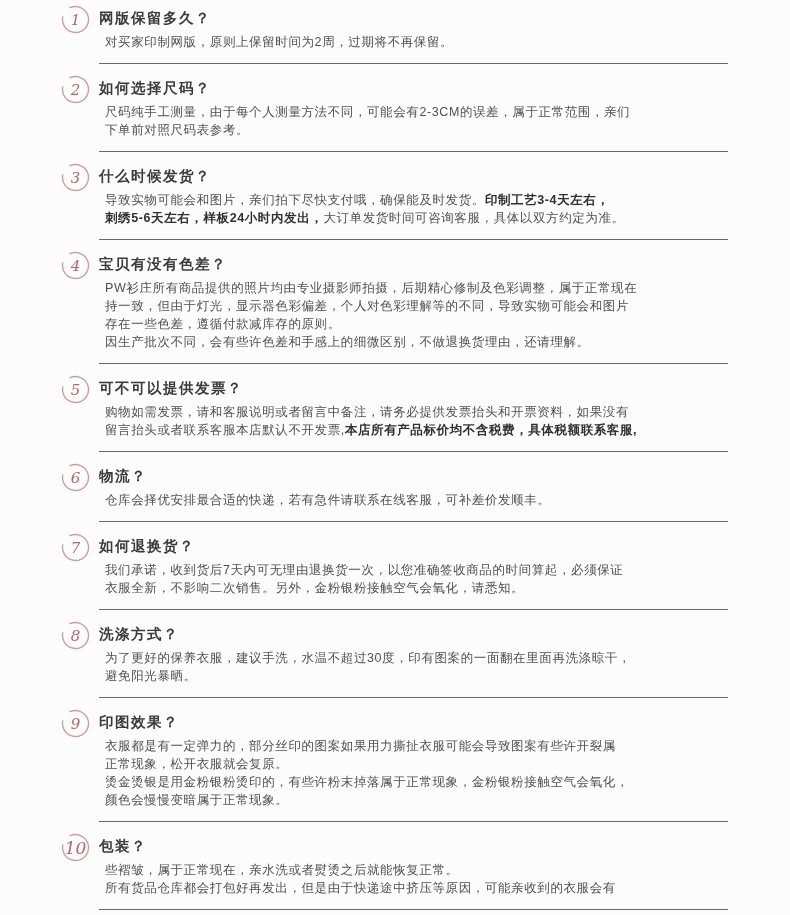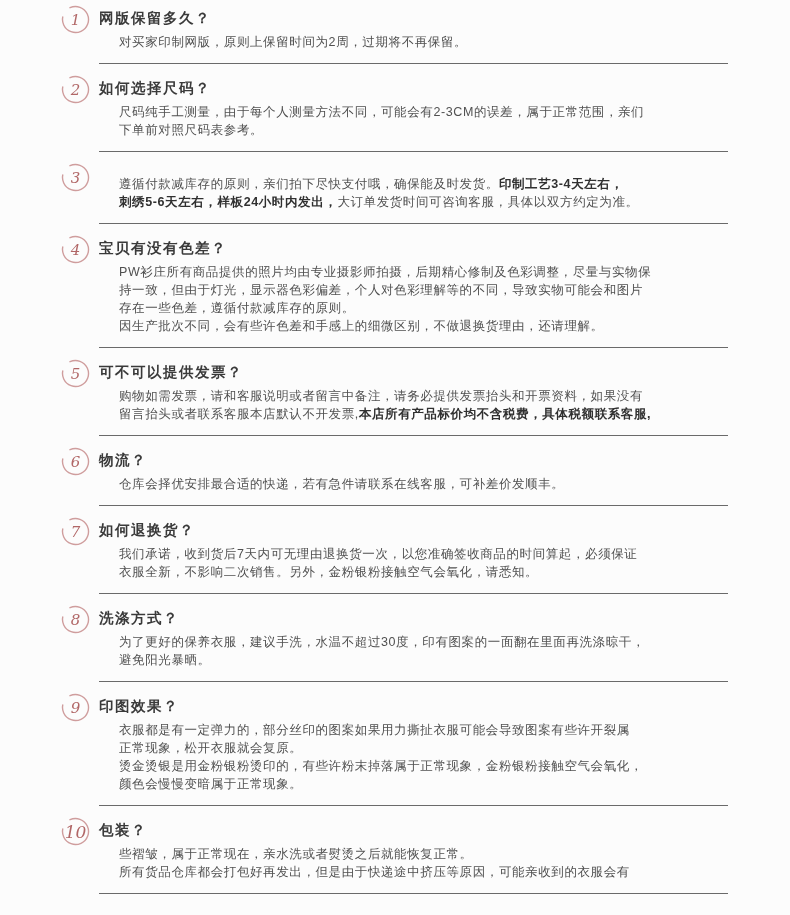--- a/index.html
+++ b/index.html
@@ -60,21 +60,21 @@
   .badge .num.small { font-size: 17px; }
   .title {
     margin: 0;
     font-size: 14.5px;
     line-height: 16px;
     font-weight: 700;
     letter-spacing: 1.5px;
     color: var(--title-color, #3a3a3a);
   }
   .body {
-    margin: 7px 17px 0;
+    margin: 7px 3px 0;
     padding-left: 3px;
   }
   .line {
     font-size: 12.5px;
     line-height: 18px;
     letter-spacing: 0.6px;
     color: var(--body-color, #505050);
     white-space: nowrap;
   }
   .run.bold {
@@ -121,37 +121,38 @@
     <hr class="divider">
   </section>
 
   <section class="item">
     <span class="badge">
       <svg class="ring" viewBox="0 0 29 29" aria-hidden="true">
         <circle cx="14.5" cy="14.5" r="13" transform="rotate(-115 14.5 14.5)"></circle>
       </svg>
       <span class="num">3</span>
     </span>
-    <div class="body">
-        <div class="line"><span class="run">遵循付款减库存的原则，亲们拍下尽快支付哦，确保能及时发货。</span><span class="run bold">印制工艺3-4天左右，</span></div>
+    <h3 class="title">什么时候发货？</h3>
+    <div class="body">
+        <div class="line"><span class="run">导致实物可能会和图片，亲们拍下尽快支付哦，确保能及时发货。</span><span class="run bold">印制工艺3-4天左右，</span></div>
         <div class="line"><span class="run bold">刺绣5-6天左右，样板24小时内发出，</span><span class="run">大订单发货时间可咨询客服，具体以双方约定为准。</span></div>
       </div>
     <hr class="divider">
   </section>
 
   <section class="item">
     <span class="badge">
       <svg class="ring" viewBox="0 0 29 29" aria-hidden="true">
         <circle cx="14.5" cy="14.5" r="13" transform="rotate(-115 14.5 14.5)"></circle>
       </svg>
       <span class="num">4</span>
     </span>
     <h3 class="title">宝贝有没有色差？</h3>
     <div class="body">
-        <div class="line"><span class="run">PW衫庄所有商品提供的照片均由专业摄影师拍摄，后期精心修制及色彩调整，尽量与实物保</span></div>
+        <div class="line"><span class="run">PW衫庄所有商品提供的照片均由专业摄影师拍摄，后期精心修制及色彩调整，属于正常现在</span></div>
         <div class="line"><span class="run">持一致，但由于灯光，显示器色彩偏差，个人对色彩理解等的不同，导致实物可能会和图片</span></div>
         <div class="line"><span class="run">存在一些色差，遵循付款减库存的原则。</span></div>
         <div class="line"><span class="run">因生产批次不同，会有些许色差和手感上的细微区别，不做退换货理由，还请理解。</span></div>
       </div>
     <hr class="divider">
   </section>
 
   <section class="item">
     <span class="badge">
       <svg class="ring" viewBox="0 0 29 29" aria-hidden="true">

